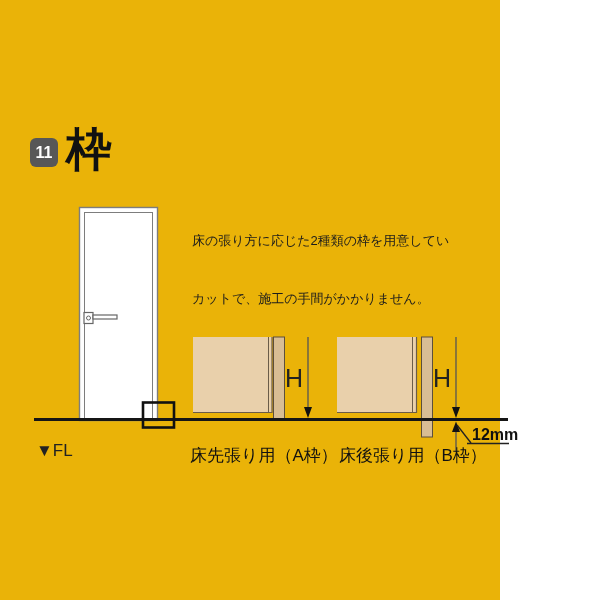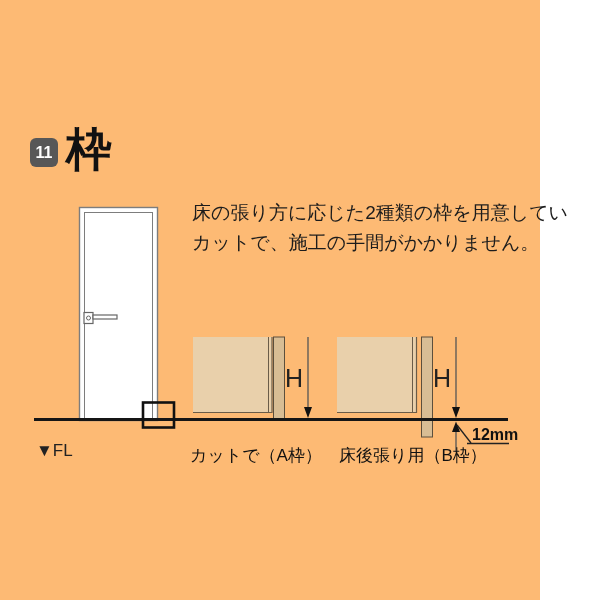--- a/index.html
+++ b/index.html
@@ -6,23 +6,23 @@
     margin: 0;
     padding: 0;
     width: 600px;
     height: 600px;
     background: #ffffff;
     font-family: "Liberation Sans", sans-serif;
     overflow: hidden;
   }
   #canvas {
     position: relative;
-    width: 540px;
+    width: 500px;
     height: 600px;
-    background: #fdba74;
+    background: #eab308;
   }
   .abs { position: absolute; }
   #section-badge {
     left: 30px; top: 138px;
     width: 28px; height: 29px;
     background: #575757;
     border-radius: 6px;
     color: #ffffff;
     font-size: 16px;
     font-weight: bold;
@@ -35,23 +35,24 @@
     font-weight: bold;
     color: #111111;
     line-height: 1.1;
   }
   #description {
     left: 192px; top: 198px;
     width: 400px;
     color: #1c1c1c;
   }
   #description .line {
-    font-size: 19px;
+    font-size: 13px;
     line-height: 30px;
     white-space: nowrap;
+    margin-top: 28px;
   }
   #fl-label {
     left: 36px; top: 401px;
     font-size: 17px;
     color: #222222;
     white-space: nowrap;
     margin-top: 40px;
   }
   .h-label {
     font-size: 25px;
@@ -127,16 +128,16 @@
     <rect x="143" y="402.5" width="31" height="25" fill="none" stroke="#111111" stroke-width="2.6"></rect>
   </svg>
 
   <div id="fl-label" class="abs">▼FL</div>
 
   <div id="h-label-a" class="abs h-label">H</div>
   <div id="h-label-b" class="abs h-label">H</div>
 
   <div id="dim-12mm" class="abs">12mm</div>
 
-  <div id="caption-a" class="abs diagram-caption">カットで（A枠）</div>
+  <div id="caption-a" class="abs diagram-caption">床先張り用（A枠）</div>
   <div id="caption-b" class="abs diagram-caption">床後張り用（B枠）</div>
 
 </div>
 
 </body></html>

